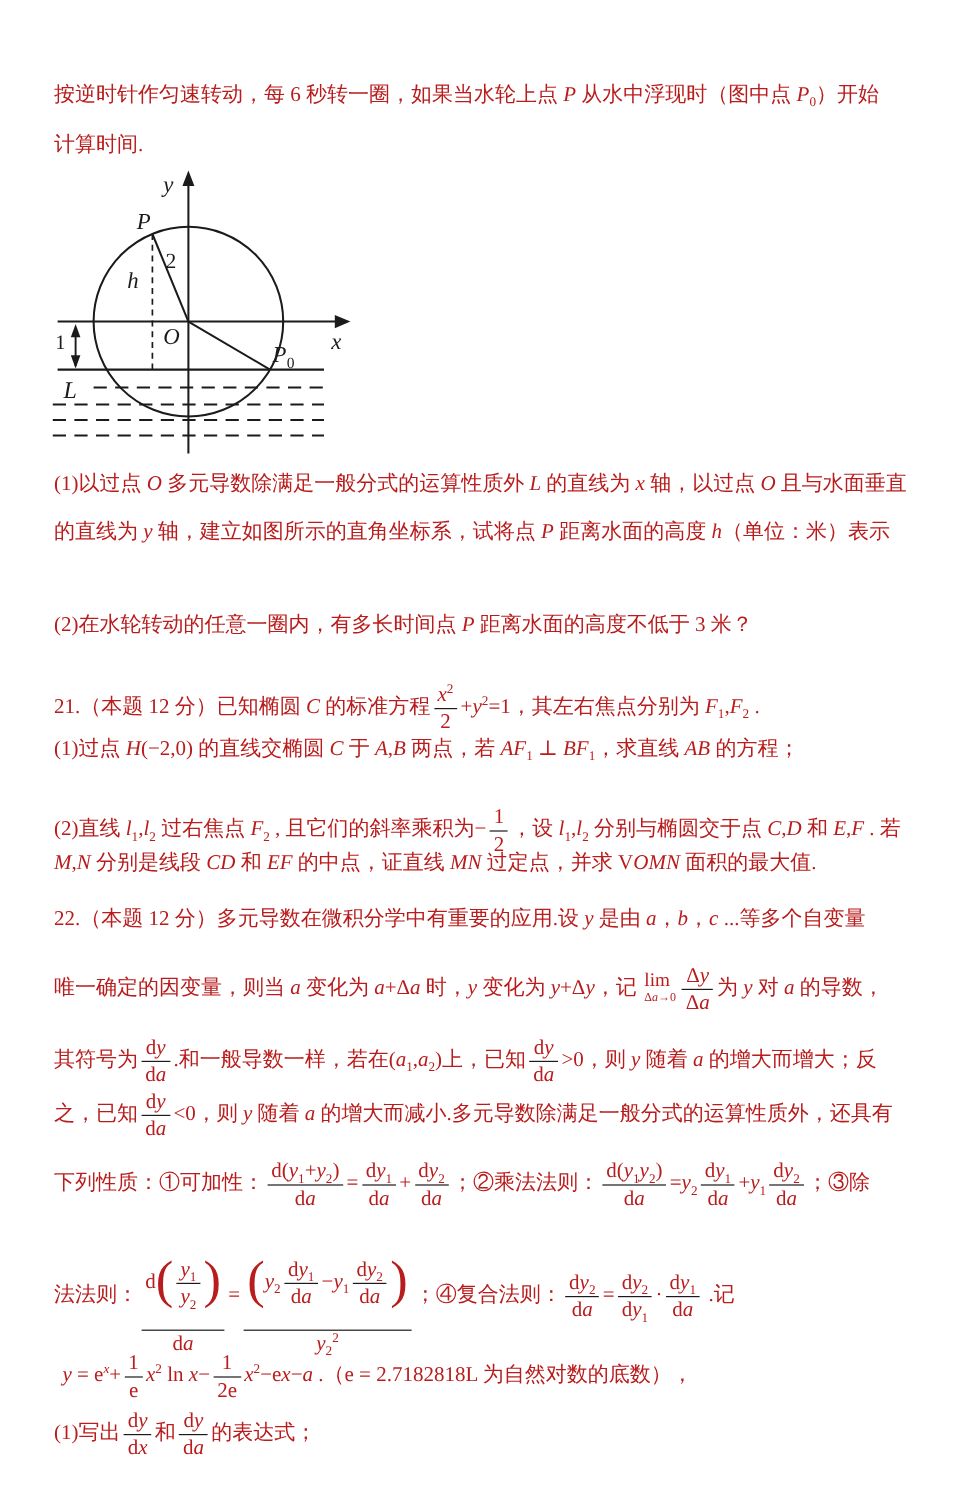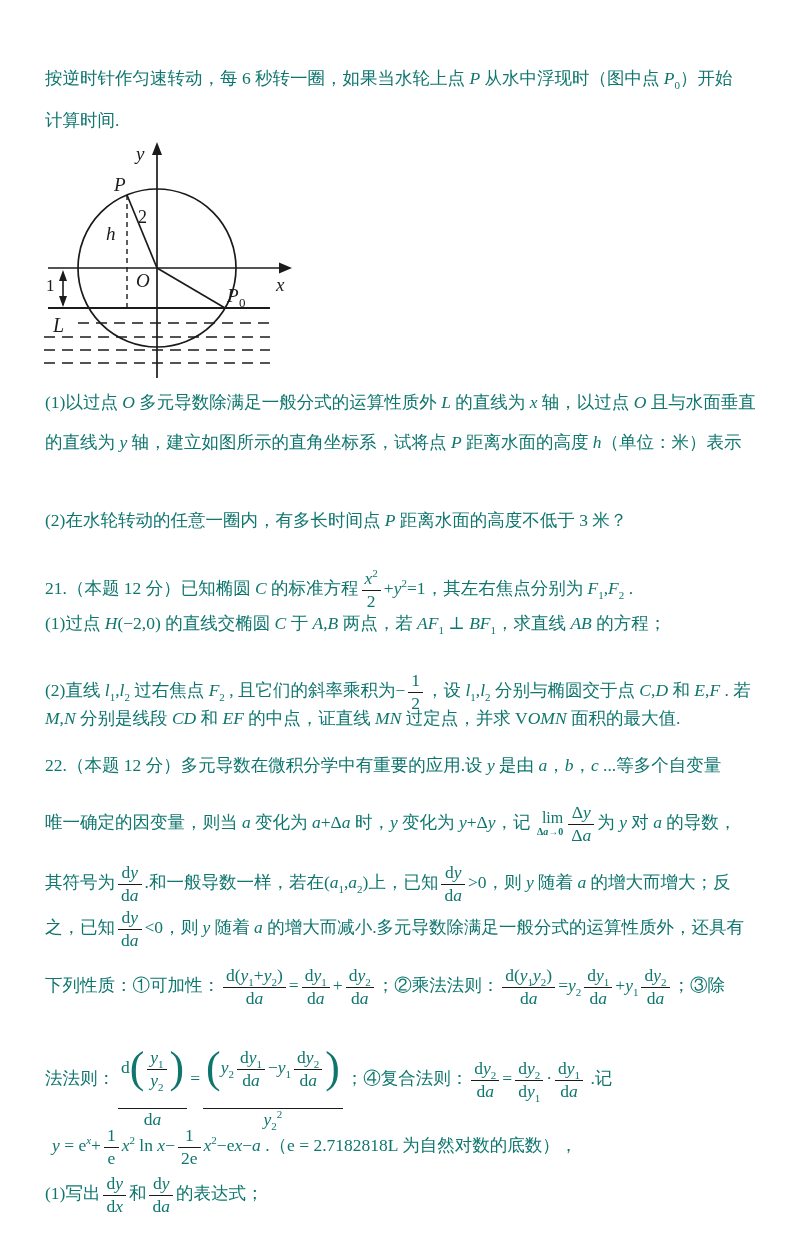--- a/index.html
+++ b/index.html
@@ -1,35 +1,35 @@
 <!DOCTYPE html>
 <html><head>
 <meta charset="utf-8">
 <style>
   html,body { margin:0; padding:0; background:#ffffff; }
   .page {
     position:relative; width:800px; height:1240px; background:#ffffff;
-    font-family:"Liberation Serif","DejaVu Serif",serif; color:#0f766e;
+    font-family:"Liberation Serif","DejaVu Serif",serif; color:#b91c1c;
     overflow:hidden;
   }
   .line {
     position:absolute; left:45px; white-space:pre;
     font-size:17.5px; line-height:24px;
   }
   .seg { font-style:normal; }
   .it  { font-style:italic; }
   .rm  { font-style:normal; }
   sub,sup { font-size:11px; line-height:0; font-style:normal; }
   sub.it,sup.it { font-style:italic; }
   .frac { display:inline-block; vertical-align:middle; text-align:center; margin:17px 3px; line-height:1.12; }
   .frac > .num { display:block; border-bottom:1.4px solid #1b1b1b; padding:0 3px 1px; white-space:nowrap; }
   .frac > .den { display:block; padding:1px 3px 0; white-space:nowrap; }
-  .lim { display:inline-block; vertical-align:middle; text-align:right; margin:0 2px; }
+  .lim { display:inline-block; vertical-align:middle; text-align:left; margin:0 2px; }
   .lim-top { display:block; font-size:16px; line-height:1.05; }
-  .lim-bot { display:block; font-size:10px; line-height:1.05;font-weight:bold; }
+  .lim-bot { display:block; font-size:10px; line-height:1.05; }
   .big-paren { font-size:2.5em; font-weight:200; vertical-align:middle; line-height:0; position:relative; top:-2px; }
   svg text { font-family:"Liberation Serif","DejaVu Serif",serif; fill:#1b1b1b; }
   .svg-it { font-style:italic; }
 </style>
 </head>
 <body>
 
 <div class="page">
 
   <div class="line" style="top:66px"><span class="seg">按逆时针作匀速转动，每 6 秒转一圈，如果当水轮上点 </span><span class="seg it">P</span><span class="seg"> 从水中浮现时（图中点 </span><span class="seg it">P</span><sub>0</sub><span class="seg">）开始</span></div>

